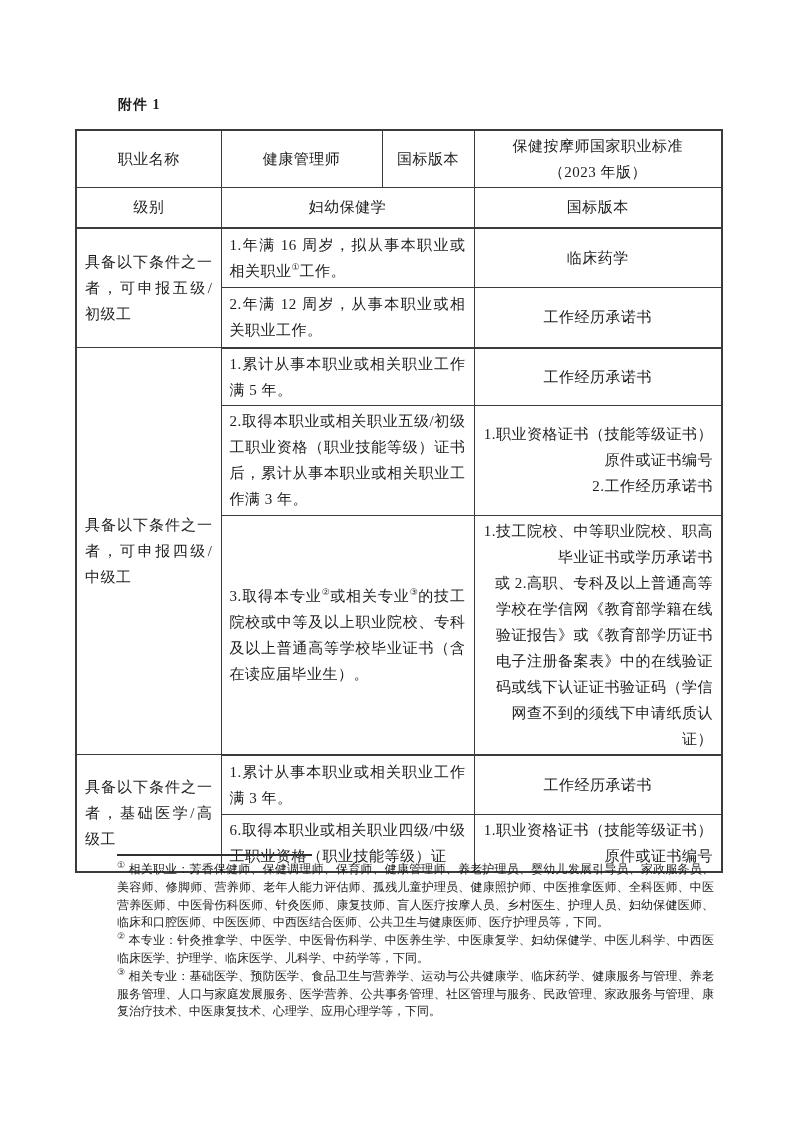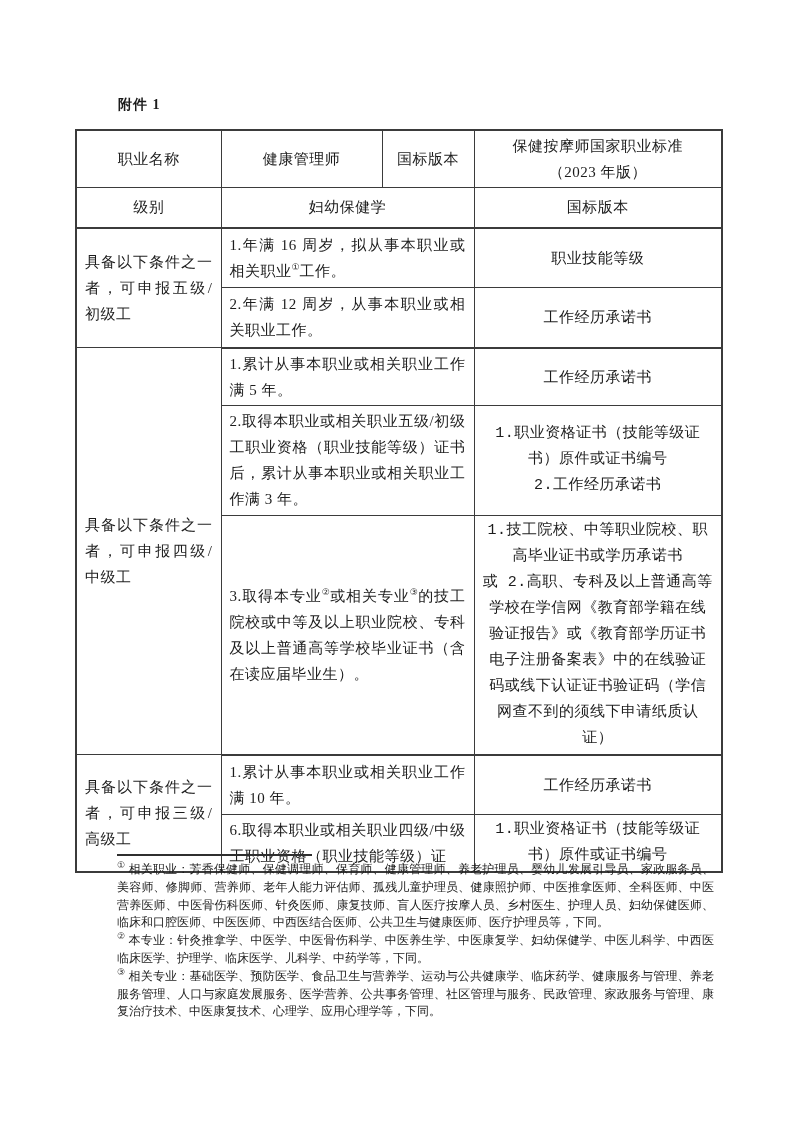--- a/index.html
+++ b/index.html
@@ -34,21 +34,21 @@
     font-size: 15px;
     line-height: 26px;
     vertical-align: middle;
     letter-spacing: 0.5px;
     overflow: hidden;
   }
   tr.sep > td { border-bottom-width: 2px; }
   td.center { text-align: center; }
   td.justify { text-align: justify; }
   td.prewrap { white-space: pre-line; }
-  td.left { text-align: center; font-family: Liberation Mono, monospace; }
+  td.left { text-align: right; }
   sup { font-size: 9px; line-height: 0; vertical-align: super; letter-spacing: 0; }
 
   .footnotes {
     position: absolute;
     left: 117px; top: 854px;
     width: 597px;
     font-size: 12px;
     line-height: 17.8px;
     color: #1c1c1c;
     text-align: justify;
@@ -87,21 +87,21 @@
 
       <tr style="height:40px" class="sep">
         <td class="center">级别</td>
         <td class="center" colspan="2">妇幼保健学</td>
         <td class="center">国标版本</td>
       </tr>
 
       <tr style="height:60px">
         <td class="justify" rowspan="2">具备以下条件之一者，可申报五级/初级工</td>
         <td class="justify" colspan="2">1.年满 16 周岁，拟从事本职业或相关职业<sup>①</sup>工作。</td>
-        <td class="center">职业技能等级</td>
+        <td class="center">临床药学</td>
       </tr>
       <tr style="height:60px" class="sep">
         <td class="justify" colspan="2">2.年满 12 周岁，从事本职业或相关职业工作。</td>
         <td class="center">工作经历承诺书</td>
       </tr>
 
       <tr style="height:56px">
         <td class="justify" rowspan="3">具备以下条件之一者，可申报四级/中级工</td>
         <td class="justify" colspan="2">1.累计从事本职业或相关职业工作满 5 年。</td>
         <td class="center">工作经历承诺书</td>
@@ -111,22 +111,22 @@
         <td class="left prewrap">1.职业资格证书（技能等级证书）原件或证书编号
 2.工作经历承诺书</td>
       </tr>
       <tr style="height:216px" class="sep">
         <td class="justify" colspan="2">3.取得本专业<sup>②</sup>或相关专业<sup>③</sup>的技工院校或中等及以上职业院校、专科及以上普通高等学校毕业证书（含在读应届毕业生）。</td>
         <td class="left prewrap justify">1.技工院校、中等职业院校、职高毕业证书或学历承诺书
 或 2.高职、专科及以上普通高等学校在学信网《教育部学籍在线验证报告》或《教育部学历证书电子注册备案表》中的在线验证码或线下认证证书验证码（学信网查不到的须线下申请纸质认证）</td>
       </tr>
 
       <tr style="height:60px">
-        <td class="justify" rowspan="2">具备以下条件之一者，可申报三级/高级工</td>
-        <td class="justify" colspan="2">1.累计从事本职业或相关职业工作满 10 年。</td>
+        <td class="justify" rowspan="2">具备以下条件之一者，基础医学/高级工</td>
+        <td class="justify" colspan="2">1.累计从事本职业或相关职业工作满 3 年。</td>
         <td class="center">工作经历承诺书</td>
       </tr>
       <tr style="height:52px">
         <td class="justify" colspan="2">6.取得本职业或相关职业四级/中级工职业资格（职业技能等级）证</td>
         <td class="left">1.职业资格证书（技能等级证书）原件或证书编号</td>
       </tr>
     </tbody>
   </table>
 
   <div class="footnotes">

